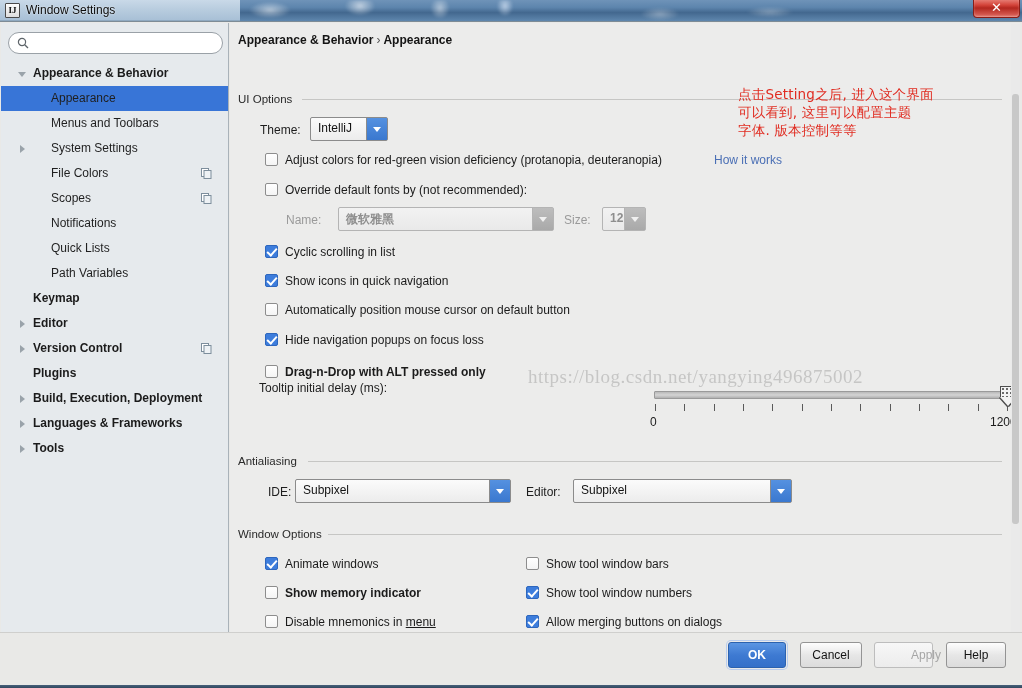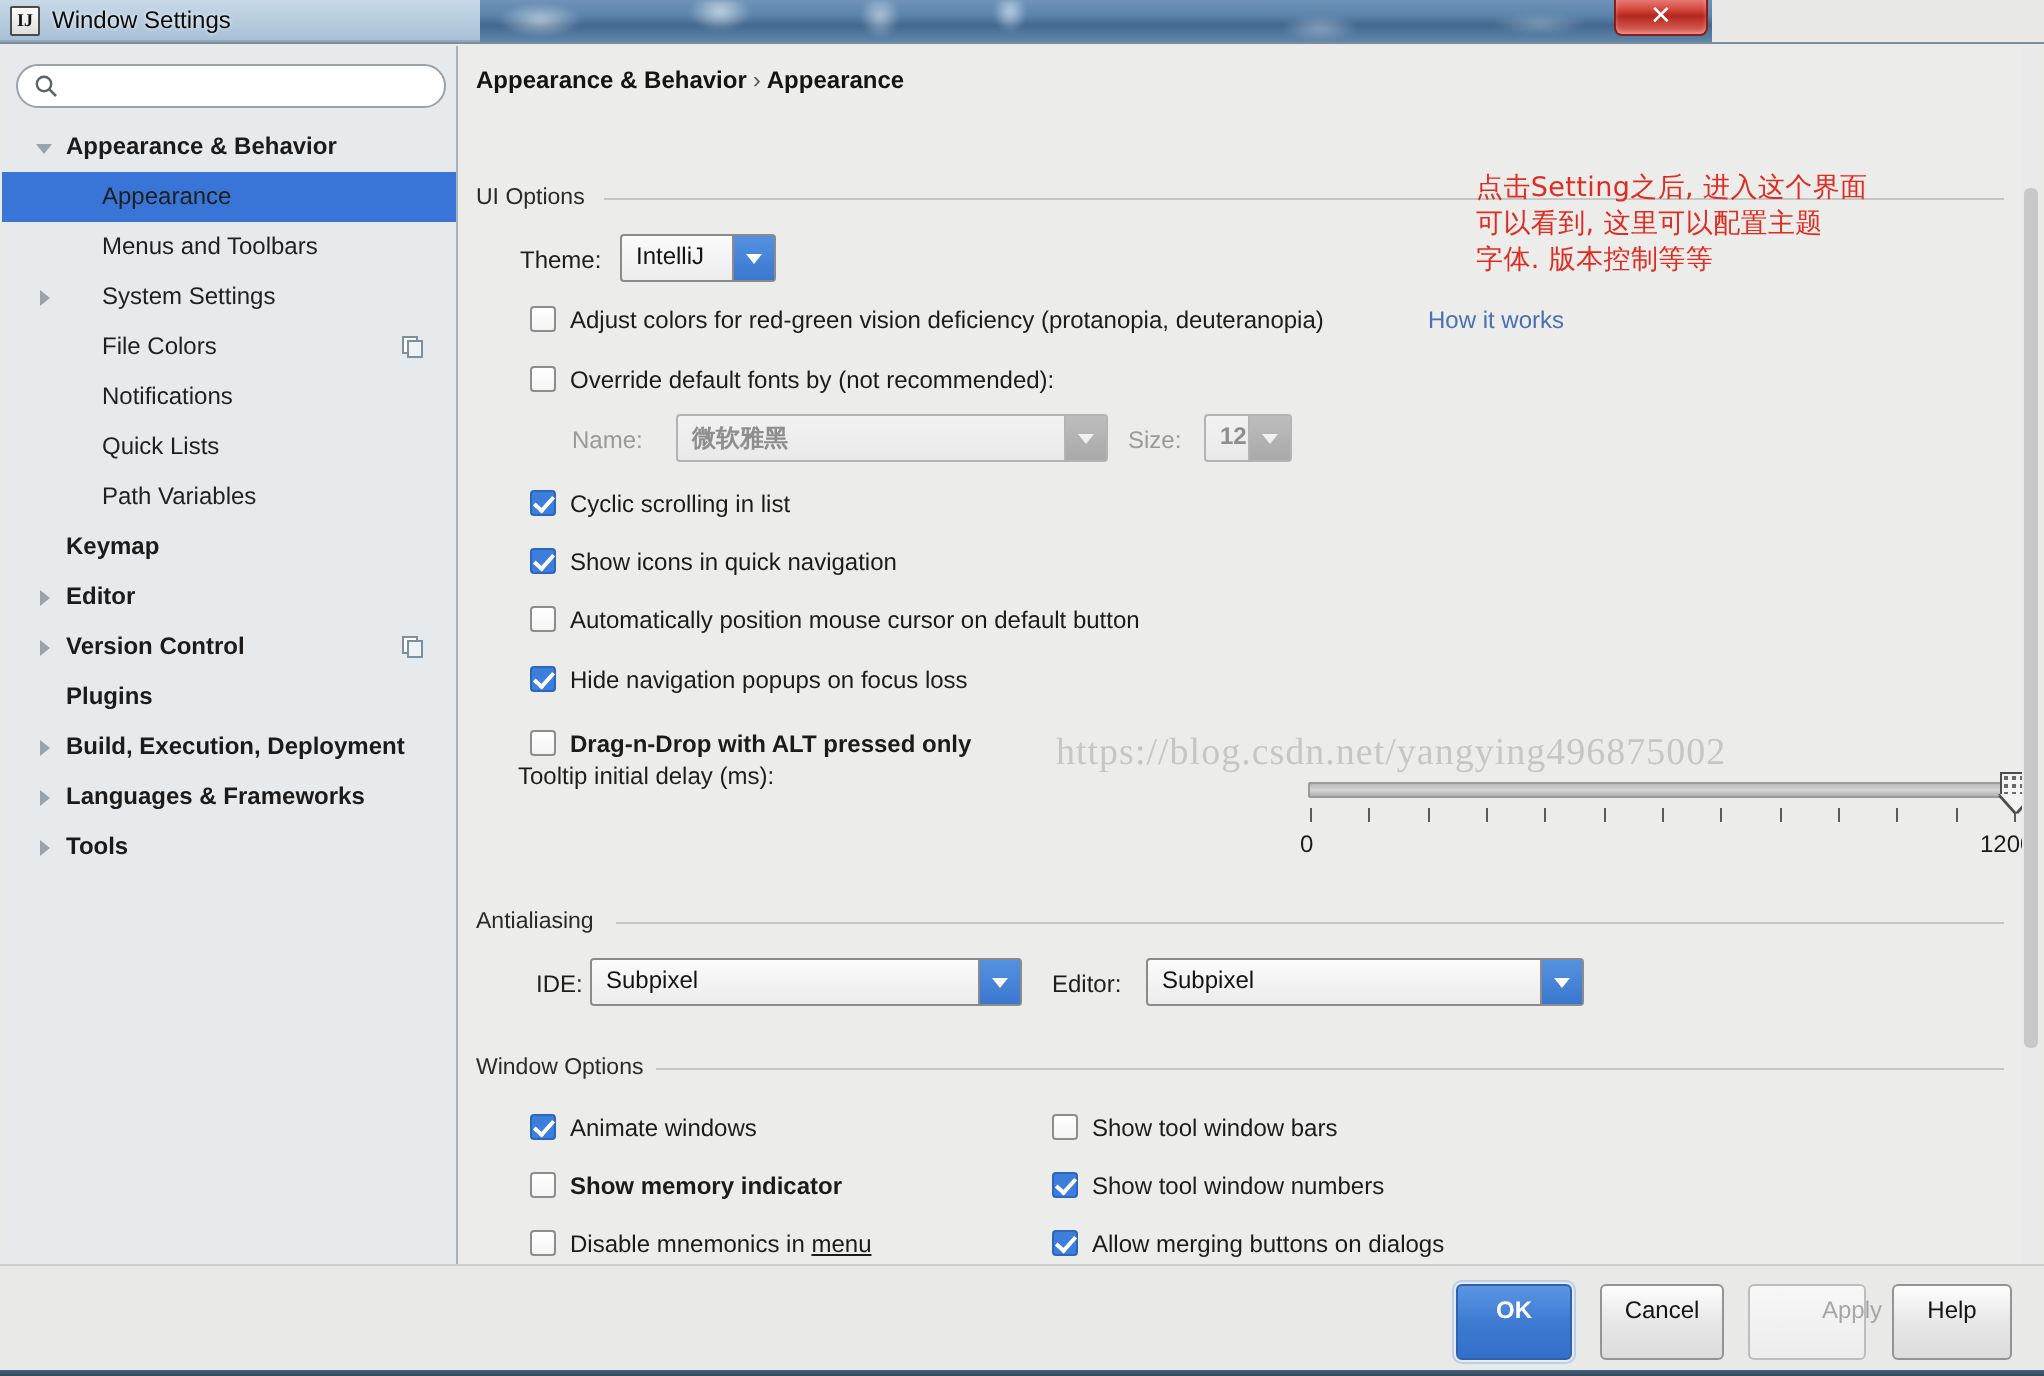--- a/index.html
+++ b/index.html
@@ -8,21 +8,21 @@
     width: 1022px; height: 688px;
     overflow: hidden;
     font-family: "Liberation Sans", "DejaVu Sans", sans-serif;
     font-size: 12px;
     color: #1a1a1a;
     background: #e8e8e6;
   }
 
   
   #titlebar {
-    position: absolute; left: 0; top: 0; width: 856px; height: 21px;
+    position: absolute; left: 0; top: 0; width: 1022px; height: 21px;
     background: linear-gradient(180deg,#6f93b8 0%, #5d85ad 35%, #43688f 60%, #5f87ae 100%);
     overflow: hidden;
   }
   #titlebar .glass-blur {
     position: absolute; left: 240px; top: 0; width: 680px; height: 21px;
     background:
       radial-gradient(ellipse 30px 12px at 30px 10px, rgba(255,255,255,.55), rgba(255,255,255,0) 70%),
       radial-gradient(ellipse 22px 14px at 120px 6px, rgba(255,255,255,.6), rgba(255,255,255,0) 70%),
       radial-gradient(ellipse 14px 16px at 200px 8px, rgba(255,255,255,.5), rgba(255,255,255,0) 70%),
       radial-gradient(ellipse 12px 15px at 265px 6px, rgba(230,240,255,.65), rgba(255,255,255,0) 70%),
@@ -240,21 +240,21 @@
     position: absolute; left: 1px; top: 70px; width: 7px; height: 430px;
     background: #c8c8c8; border-radius: 3px;
   }
 
   
   #footer {
     position: absolute; left: 0; bottom: 0; width: 1022px; height: 56px;
     background: #e9e9e7; border-top: 1px solid #cfcfcd;
   }
   .btn {
-    position: absolute; top: 9px; height: 38px;
+    position: absolute; top: 9px; height: 26px;
     border: 1px solid #949494; border-radius: 3px;
     background: linear-gradient(180deg,#fdfdfd 0%, #e6e6e6 52%, #dcdcdc 100%);
     font-family: inherit; font-size: 12px; color: #141414;
     cursor: pointer; text-align: center; line-height: 24px;
   }
   .btn.primary {
     background: linear-gradient(180deg,#5b96e3 0%, #3e7ad2 50%, #3470c9 100%);
     border-color: #2c62ae; color: #fff; font-weight: bold;
     box-shadow: 0 0 0 1px #eaeaea, 0 0 0 2px #b9cded;
   }
@@ -296,20 +296,27 @@
         </div>
         <div class="tree-row lvl1">
           <span class="tree-label">Menus and Toolbars</span>
         </div>
         <div class="tree-row lvl1">
           <span class="twisty collapsed"></span>
           <span class="tree-label">System Settings</span>
         </div>
         <div class="tree-row lvl1">
           <span class="tree-label">File Colors</span>
+          <svg class="copy-icon" viewBox="0 0 11 11">
+            <rect x="0.5" y="0.5" width="7" height="8" fill="#fff" stroke="#7d8e9c"></rect>
+            <rect x="3" y="2.5" width="7" height="8" fill="#eef2f5" stroke="#7d8e9c"></rect>
+          </svg>
+        </div>
+        <div class="tree-row lvl1">
+          <span class="tree-label">Scopes</span>
           <svg class="copy-icon" viewBox="0 0 11 11">
             <rect x="0.5" y="0.5" width="7" height="8" fill="#fff" stroke="#7d8e9c"></rect>
             <rect x="3" y="2.5" width="7" height="8" fill="#eef2f5" stroke="#7d8e9c"></rect>
           </svg>
         </div>
         <div class="tree-row lvl1">
           <span class="tree-label">Notifications</span>
         </div>
         <div class="tree-row lvl1">
           <span class="tree-label">Quick Lists</span>

